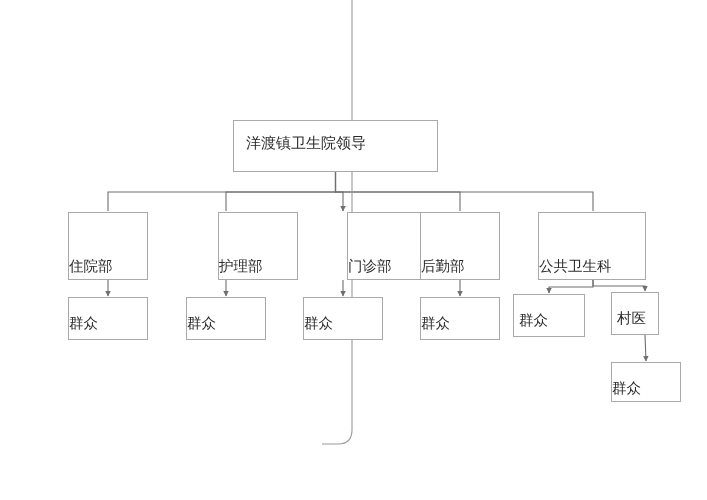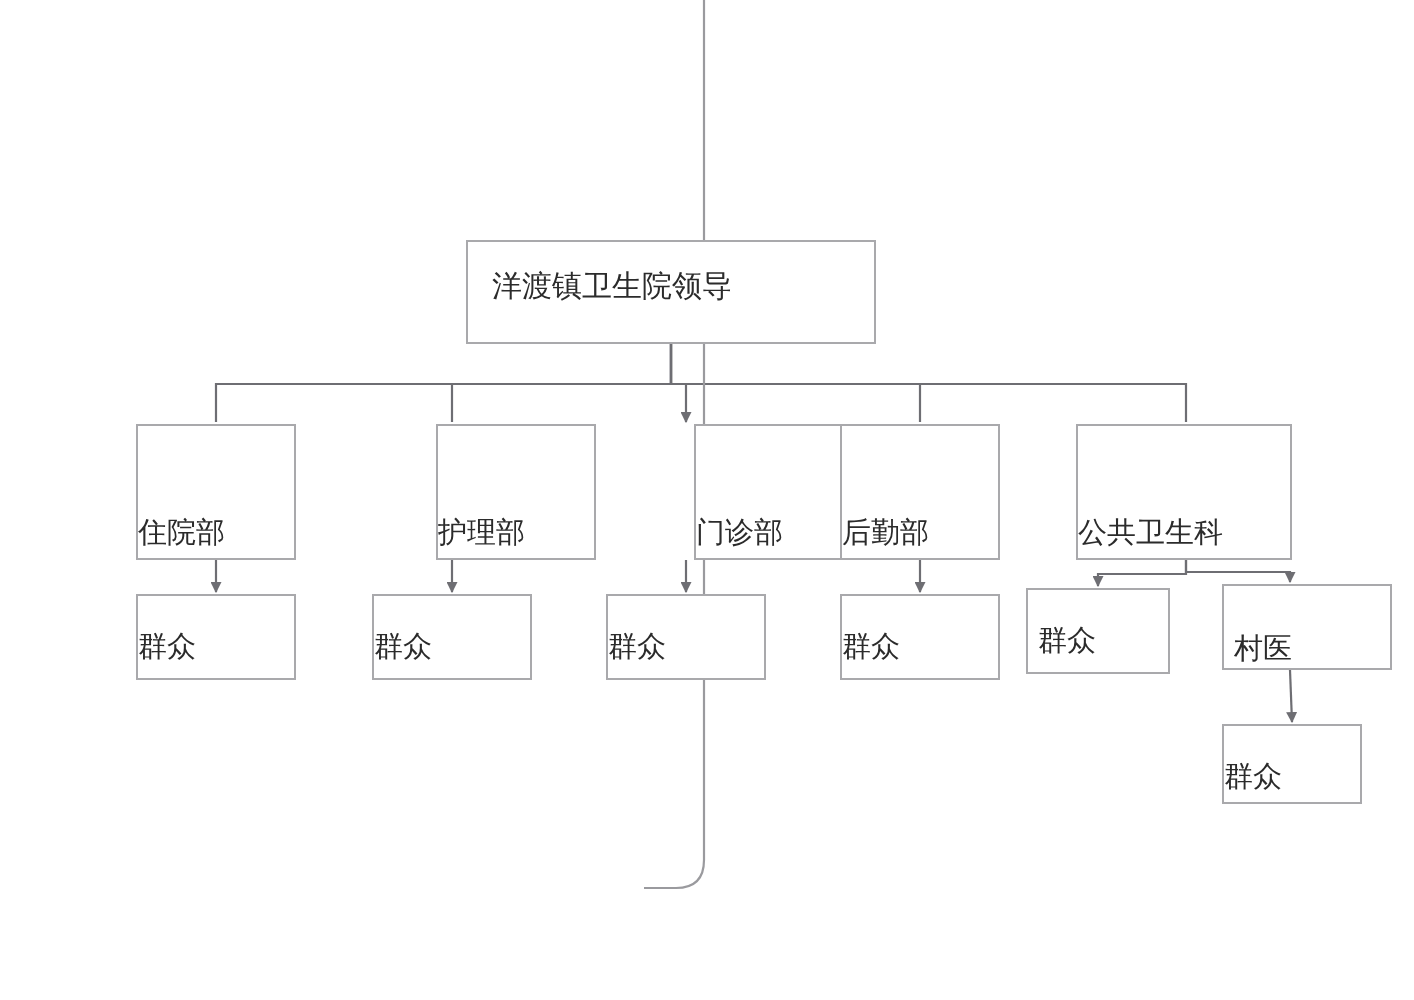--- a/index.html
+++ b/index.html
@@ -141,21 +141,21 @@
       </div>
       <div class="node lvl-leaf" style="left: 303px; top: 297px; width: 80px; height: 43px;">
         <span class="node-label">群众</span>
       </div>
       <div class="node lvl-leaf" style="left: 420px; top: 297px; width: 80px; height: 43px;">
         <span class="node-label">群众</span>
       </div>
       <div class="node lvl-leaf align-left" style="left: 513px; top: 294px; width: 72px; height: 43px;">
         <span class="node-label">群众</span>
       </div>
-      <div class="node lvl-leaf align-left" style="left: 611px; top: 292px; width: 85px; height: 43px; align-items: flex-end;">
+      <div class="node lvl-leaf align-left" style="left: 611px; top: 292px; width: 48px; height: 43px;">
         <span class="node-label">村医</span>
       </div>
       <div class="node lvl-leaf" style="left: 611px; top: 362px; width: 70px; height: 40px;">
         <span class="node-label">群众</span>
       </div>
     </div>
 
 </div>
 
 </body></html>

